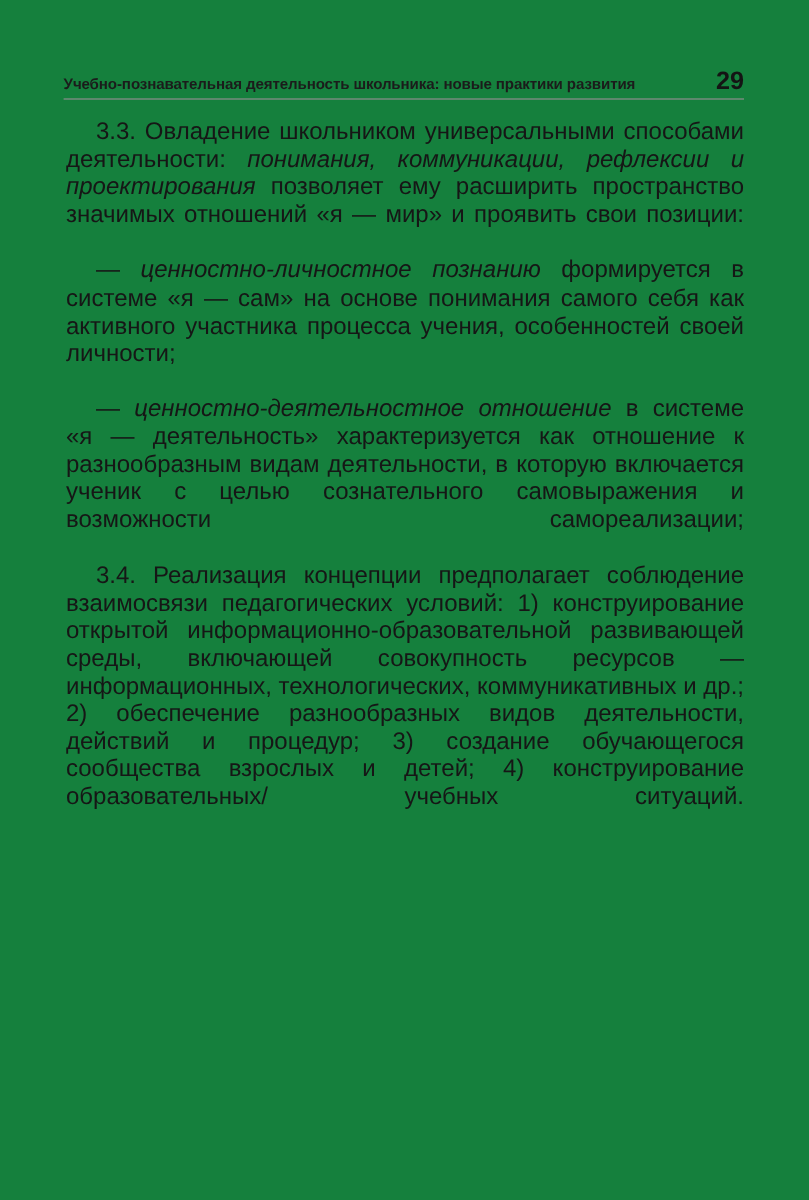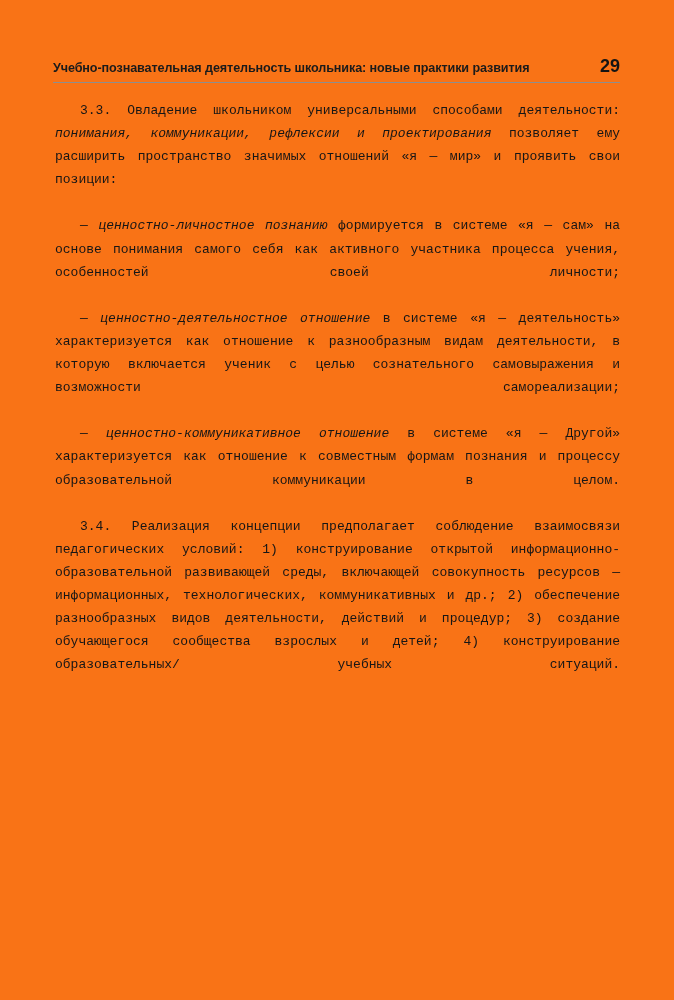--- a/index.html
+++ b/index.html
@@ -4,21 +4,21 @@
 <style>
   html, body {
     margin: 0;
     padding: 0;
     background: #ffffff;
   }
   .page {
     position: relative;
     width: 674px;
     height: 1000px;
-    background: #f97316;
+    background: #15803d;
     overflow: hidden;
     box-sizing: border-box;
   }
 
   
   .running-head {
     position: absolute;
     left: 53px;
     top: 56px;
     width: 567px;
@@ -29,21 +29,21 @@
   .running-head-title {
     font-family: "Liberation Sans", sans-serif;
     font-size: 12.6px;
     font-weight: 600;
     color: #1b1b1b;
     letter-spacing: -0.1px;
     white-space: nowrap;
   }
   .running-head-folio {
     font-family: "Liberation Sans", sans-serif;
-    font-size: 18px;
+    font-size: 21px;
     font-weight: 700;
     color: #141414;
   }
   .head-rule {
     position: absolute;
     left: 53px;
     top: 82px;
     width: 567px;
     height: 1px;
     background: #8e8e8e;
@@ -51,22 +51,22 @@
 
   
   .column {
     position: absolute;
     left: 55px;
     top: 99px;
     width: 565px;
   }
   p.para {
     margin: 0;
-    font-family: Liberation Mono, monospace;
-    font-size: 13px;
+    font-family: Liberation Sans, sans-serif;
+    font-size: 20px;
     line-height: 23.1px;
     color: #161616;
     text-align: justify;
     text-indent: 25px;
     hyphens: manual;
     -webkit-hyphens: manual;
   }
   p.para em {
     font-style: italic;
   }
@@ -89,17 +89,16 @@
     <span class="running-head-title">Учебно-познавательная деятельность школьника: новые практики развития</span>
     <span class="running-head-folio">29</span>
   </div>
 
   <div class="head-rule"></div>
 
   <div class="column" id="text-column">
       <p class="para"><span>3.3. Овладение школьником универсальными способами деятельности: </span><em>понимания, коммуникации, рефлексии и проектирования</em><span> позволяет ему расширить пространство значимых отношений «я — мир» и проявить свои позиции:</span></p>
       <p class="para"><span>— </span><em>ценностно-личностное познанию</em><span> формируется в системе «я — сам» на основе понимания самого себя как активного участника процесса учения, особенностей своей личности;</span></p>
       <p class="para"><span>— </span><em>ценностно-деятельностное отношение</em><span> в системе «я — деятельность» характеризуется как отношение к разнообразным видам деятельности, в которую включается ученик с целью сознательного самовыражения и возможности самореализации;</span></p>
-      <p class="para"><span>— </span><em>ценностно-коммуникативное отношение</em><span> в системе «я — Другой» характеризуется как отношение к совместным формам познания и процессу образовательной коммуникации в целом.</span></p>
       <p class="para"><span>3.4. Реализация концепции предполагает соблюдение взаимосвязи педагогических условий: 1) конструирование открытой информационно-образовательной развивающей среды, включающей совокупность ресурсов — информационных, технологических, коммуникативных и др.; 2) обеспечение разнообразных видов деятельности, действий и процедур; 3) создание обучающегося сообщества взрослых и детей; 4) конструирование образовательных/ учебных ситуаций.</span></p>
     </div>
 
 </div>
 
 </body></html>

